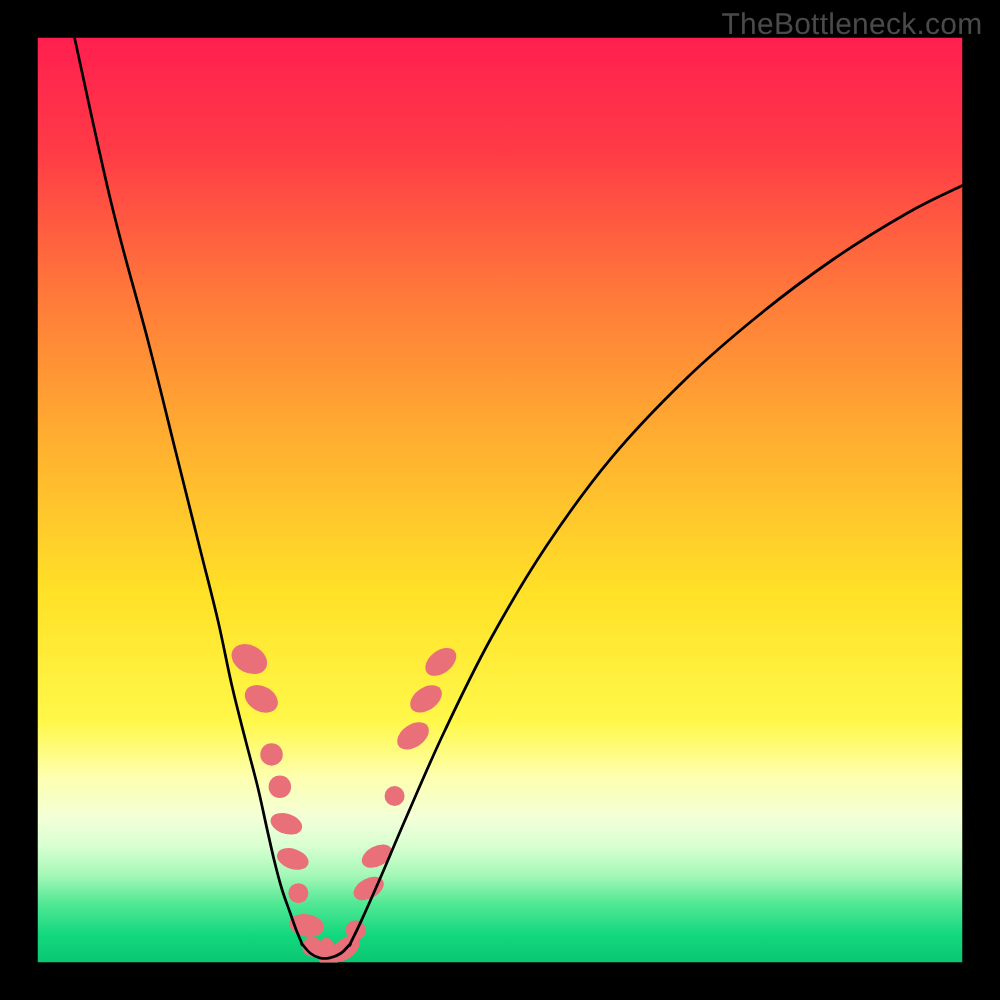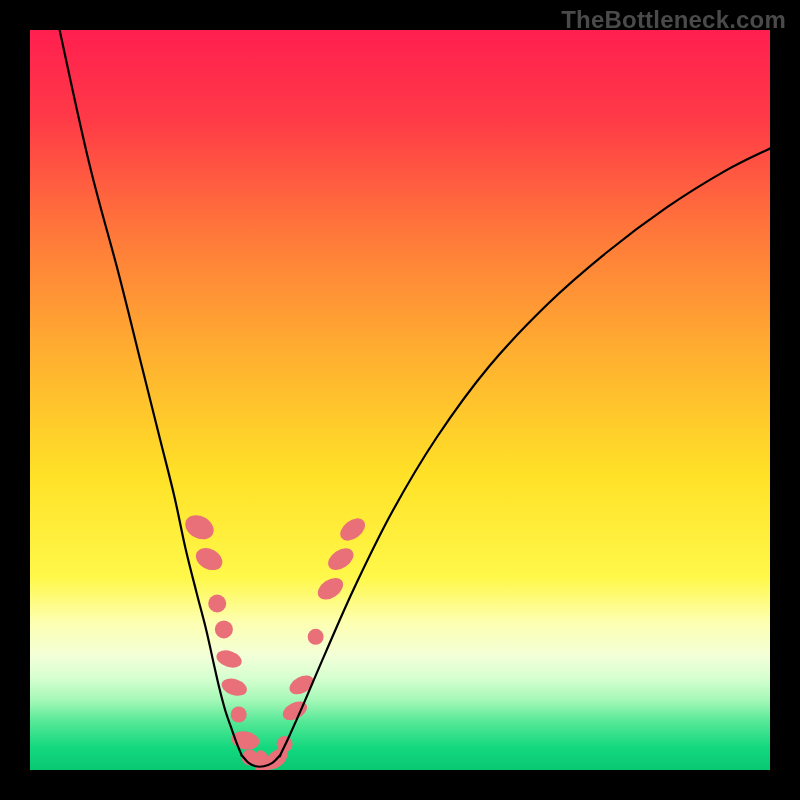--- a/index.html
+++ b/index.html
@@ -32,21 +32,21 @@
     top: 0;
     width: 100%;
     height: 100%;
   }
   .watermark {
     position: absolute;
     top: 6px;
     right: 14px;
     color: #4a4a4a;
     font-size: 24px;
-    font-weight: 700;
+    font-weight: 400;
     letter-spacing: 0.2px;
     user-select: none;
   }
   svg.curves {
     position: absolute;
     left: 0;
     top: 0;
     width: 100%;
     height: 100%;
   }

